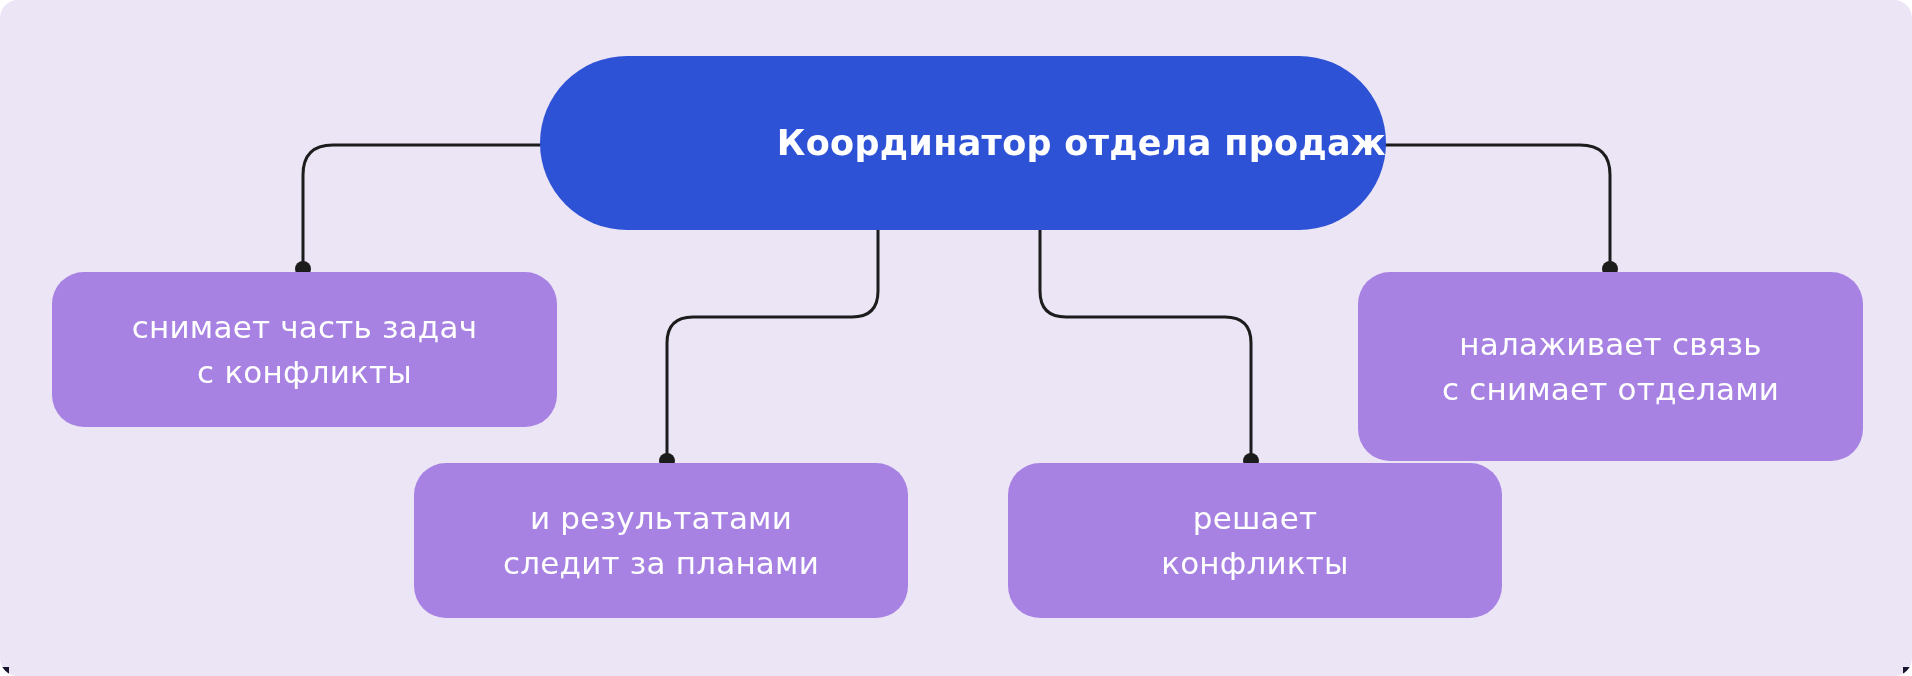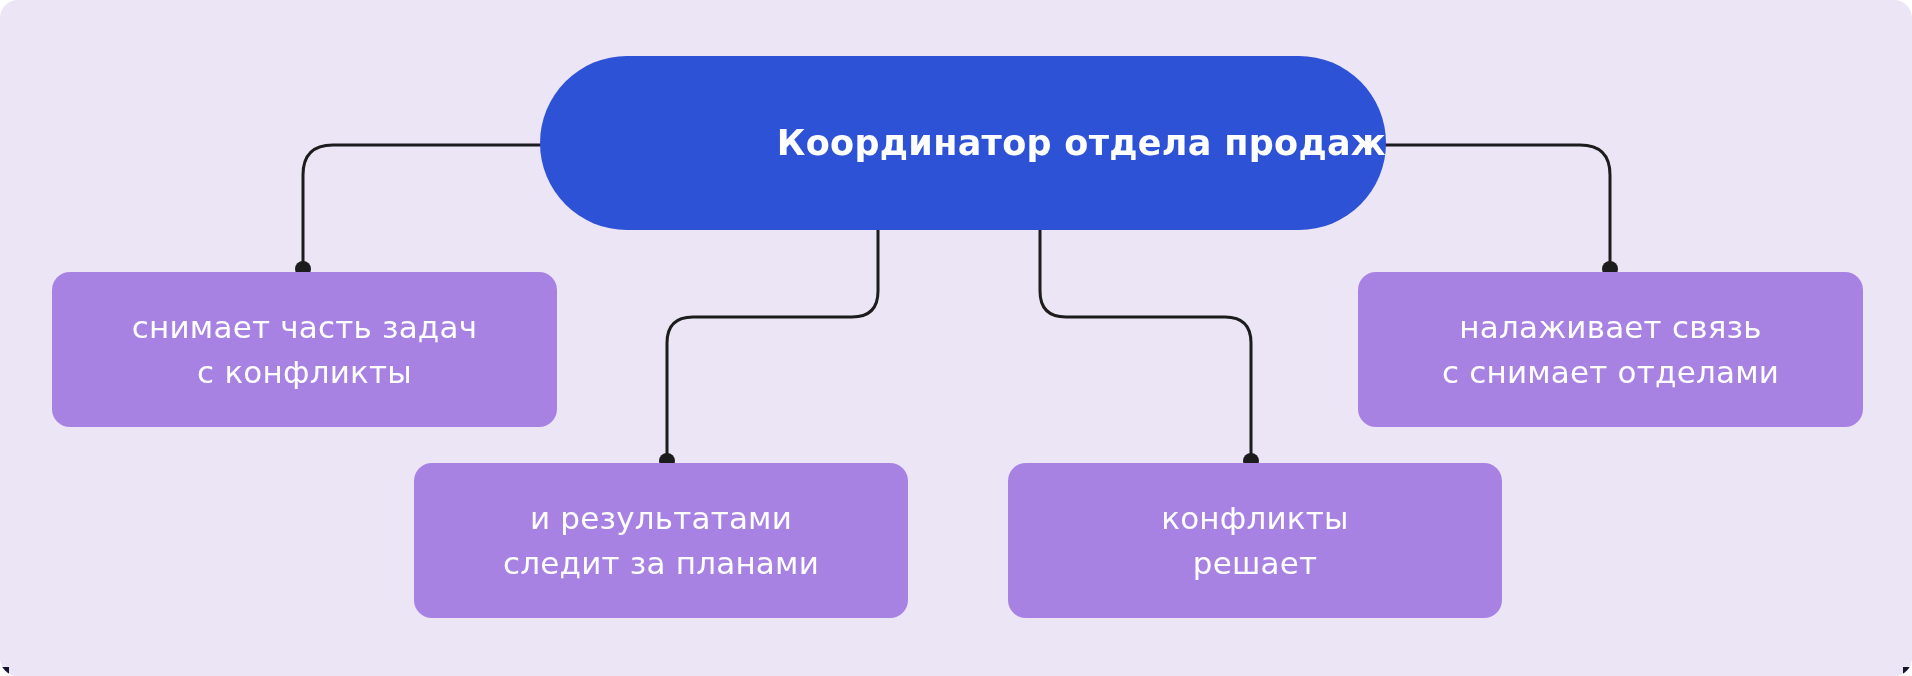--- a/index.html
+++ b/index.html
@@ -46,30 +46,30 @@
   .node-root{
     left:540px;top:56px;width:846px;height:174px;
     background:var(--root-fill);
     border-radius:87px;
     font-size:35px;font-weight:700;
     letter-spacing:.3px;
     justify-content:flex-end;
   }
   .node-branch{
     background:var(--branch-fill);
-    border-radius:18px;
+    border-radius:32px;
     font-size:31px;font-weight:400;
     line-height:1.45;
     letter-spacing:.2px;
   }
   .node-branch .label{display:block;}
   .branch-tasks    {left:52px;  top:272px;width:505px;height:155px;}
   .branch-plans    {left:414px; top:463px;width:494px;height:155px;}
   .branch-conflicts{left:1008px;top:463px;width:494px;height:155px;}
-  .branch-liaison  {left:1358px;top:272px;width:505px;height:155px;}
+  .branch-liaison  {left:1358px;top:272px;width:505px;height:189px;}
   .corner-mark{
     position:absolute;bottom:0;width:9px;height:9px;
     background:var(--corner-mark);
   }
   .corner-mark.left{left:0;}
   .corner-mark.right{right:0;}
 </style>
 </head>
 <body>
 
@@ -103,22 +103,22 @@
 
   <div class="node node-branch branch-plans">
     <span>
       <span class="label">и результатами</span>
       <span class="label">следит за планами</span>
     </span>
   </div>
 
   <div class="node node-branch branch-conflicts">
     <span>
+      <span class="label">решает</span>
       <span class="label">конфликты</span>
-      <span class="label">решает</span>
     </span>
   </div>
 
   <div class="node node-branch branch-liaison">
     <span>
       <span class="label">налаживает связь</span>
       <span class="label">с снимает отделами</span>
     </span>
   </div>
 

